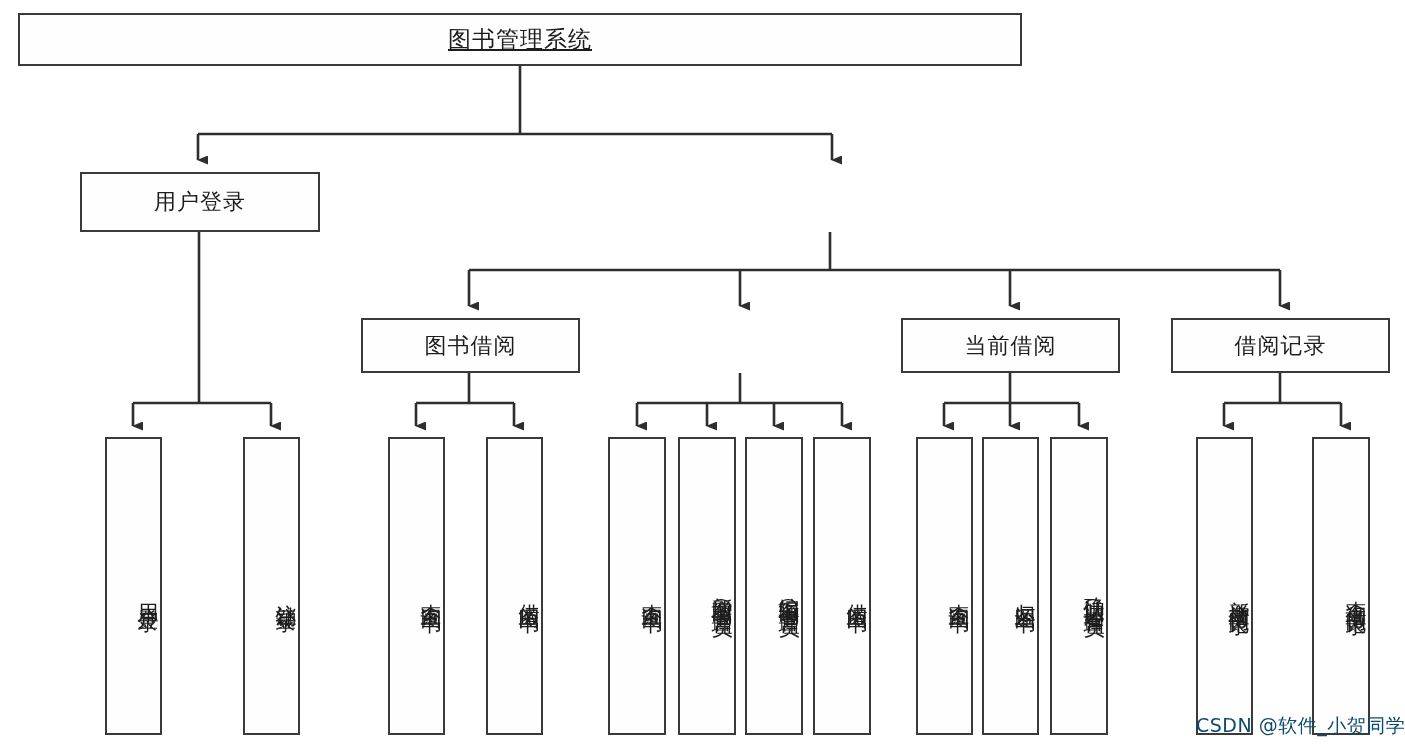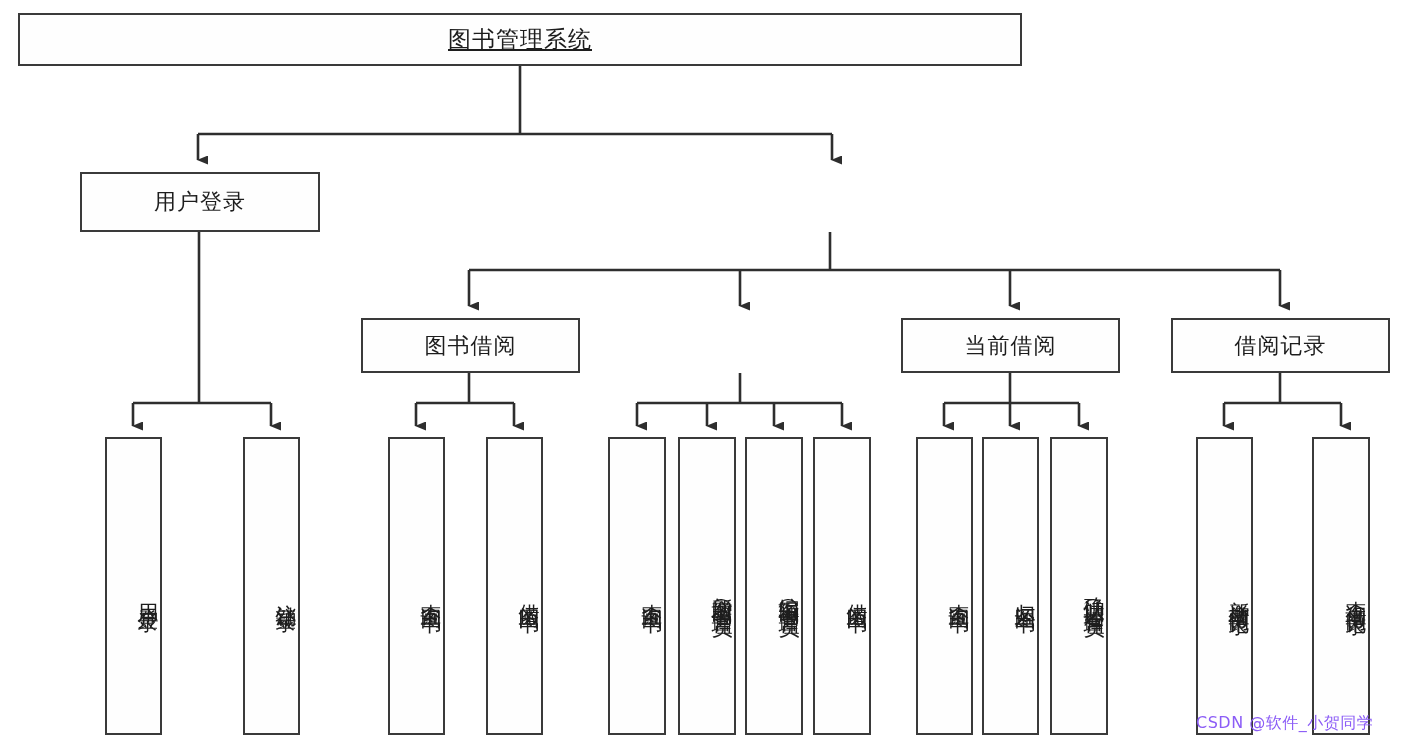--- a/index.html
+++ b/index.html
@@ -21,21 +21,21 @@
   .node.title{font-size:23px;text-decoration:underline;}
   .node.leaf{
     font-size:21px;line-height:1.18;
     writing-mode:vertical-rl;text-orientation:upright;
     align-items:flex-start;justify-content:center;
     padding-top:14px;letter-spacing:3px;
     white-space:pre;
   }
   #watermark{
     position:absolute;left:1196px;top:713px;
-    font-size:16px;color:#8b5cf6;white-space:nowrap;
+    font-size:19px;color:#0c4a6e;white-space:nowrap;
     letter-spacing:0.5px;
     text-align:right;
   }
 </style>
 </head>
 <body>
 
 <div id="canvas">
 
   <svg id="wires" viewBox="0 0 1405 747" xmlns="http://www.w3.org/2000/svg">

